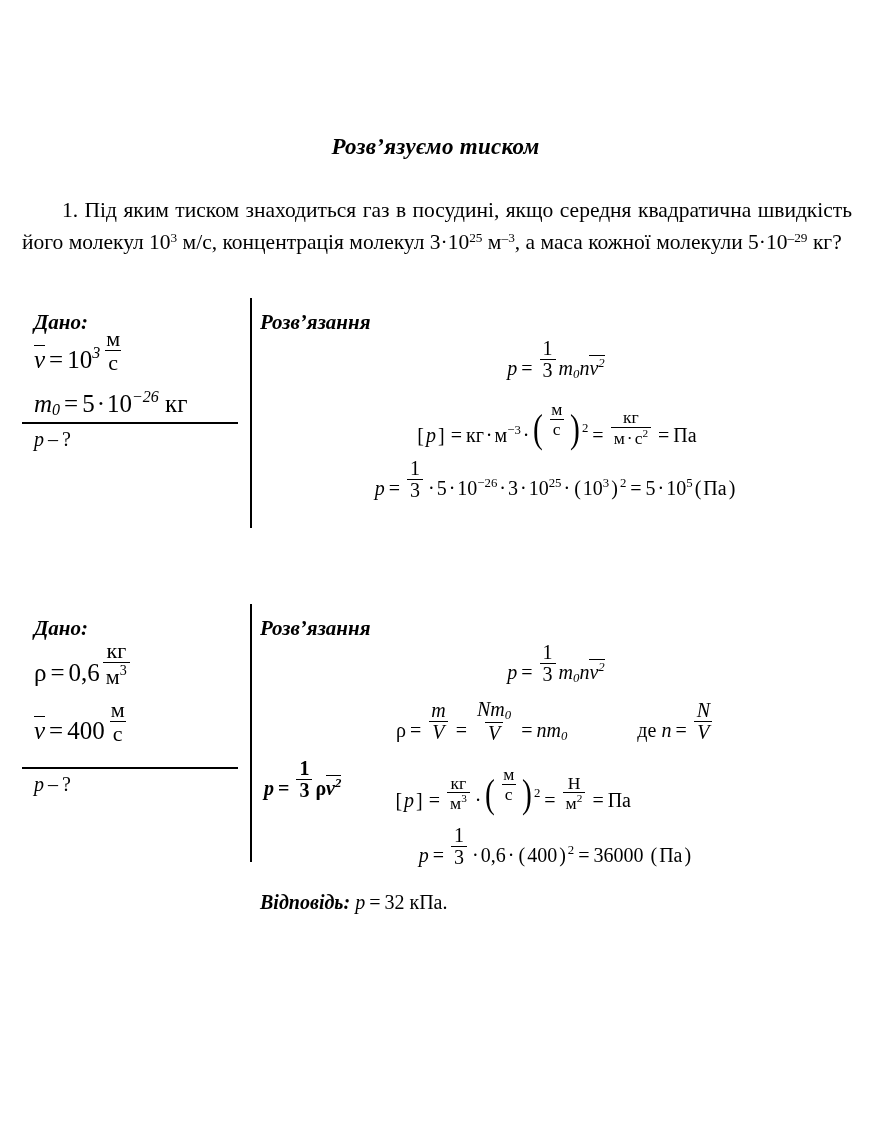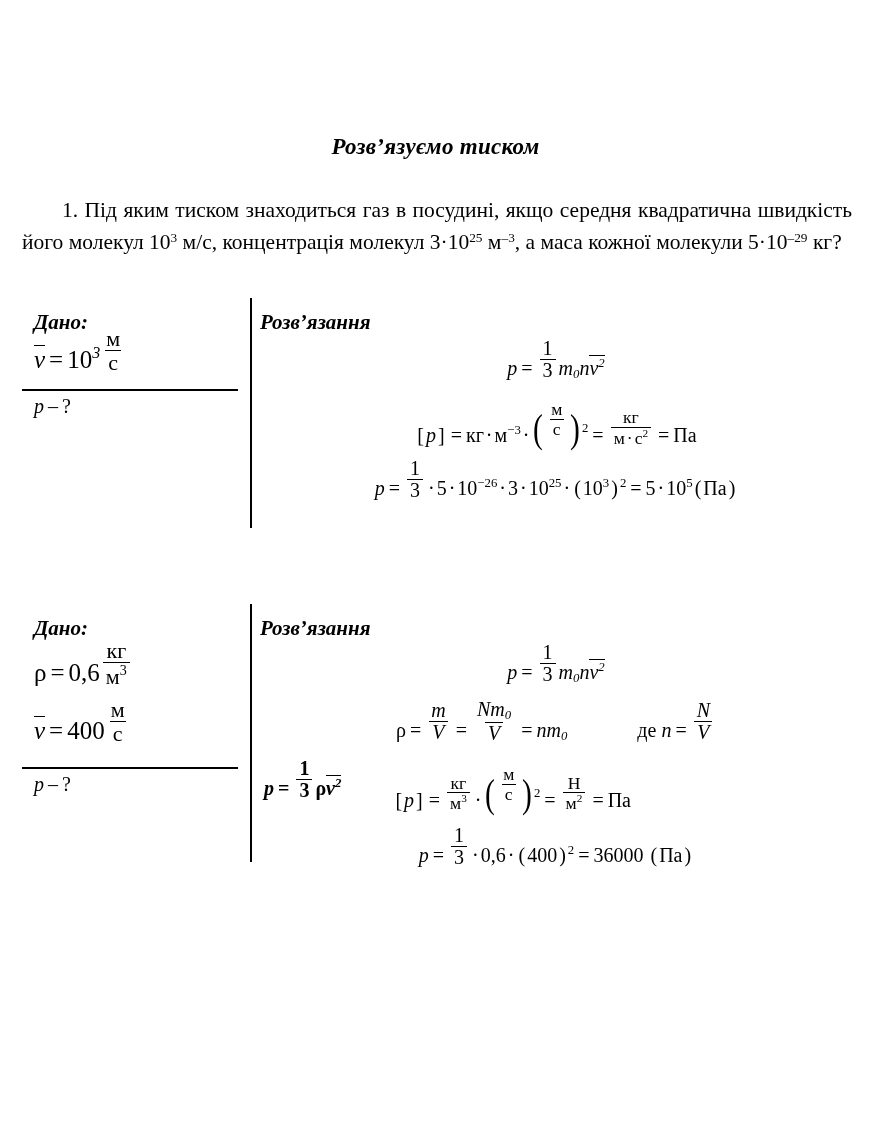--- a/index.html
+++ b/index.html
@@ -203,20 +203,23 @@
       <div class="given-title">Дано:</div>
 
       <div class="given-line math">
         <span class="mi overbar">v</span><span class="mo">=</span><span class="mn">10</span><span class="sup">3</span><span class="frac small">
             <span class="num mtext">м</span>
             <span class="den mtext">с</span>
           </span>
       </div>
 
 
+      <div class="given-line math">
+        <span class="mi">m</span><span class="sub mi">0</span><span class="mo">=</span><span class="mn">5</span><span class="mo tight">·</span><span class="mn">10</span><span class="sup">−26</span>&nbsp;<span class="mtext">кг</span>
+      </div>
 
       <div class="given-rule"></div>
 
       <div class="given-find math">
         <span class="mi">p</span><span class="mo">–</span><span class="mn">?</span>
       </div>
     </div>
 
     <div class="work">
       <div class="work-title">Розв’язання</div>
@@ -344,16 +347,22 @@
 
       <div class="formula-row" style="margin-top:14px;">
         <span class="math">
           <span class="mi">p</span><span class="mo">=</span><span class="frac">
               <span class="num mn">1</span>
               <span class="den mn">3</span>
             </span><span class="mo tight">·</span><span class="mn">0,6</span><span class="mo tight">·</span><span class="mo tight">(</span><span class="mn">400</span><span class="mo tight">)</span><span class="sup">2</span><span class="mo">=</span><span class="mn">36000</span>&nbsp;<span class="mo tight">(</span><span class="mtext">Па</span><span class="mo tight">)</span>
         </span>
       </div>
 
+      <div class="answer-line" style="margin-top:12px;">
+        <span class="answer-label">Відповідь:</span>
+        <span class="math">
+          <span class="mi">p</span><span class="mo">=</span><span class="mn">32</span>&nbsp;<span class="mtext">кПа.</span>
+        </span>
+      </div>
     </div>
   </div>
 
 </div>
 
 </body></html>

